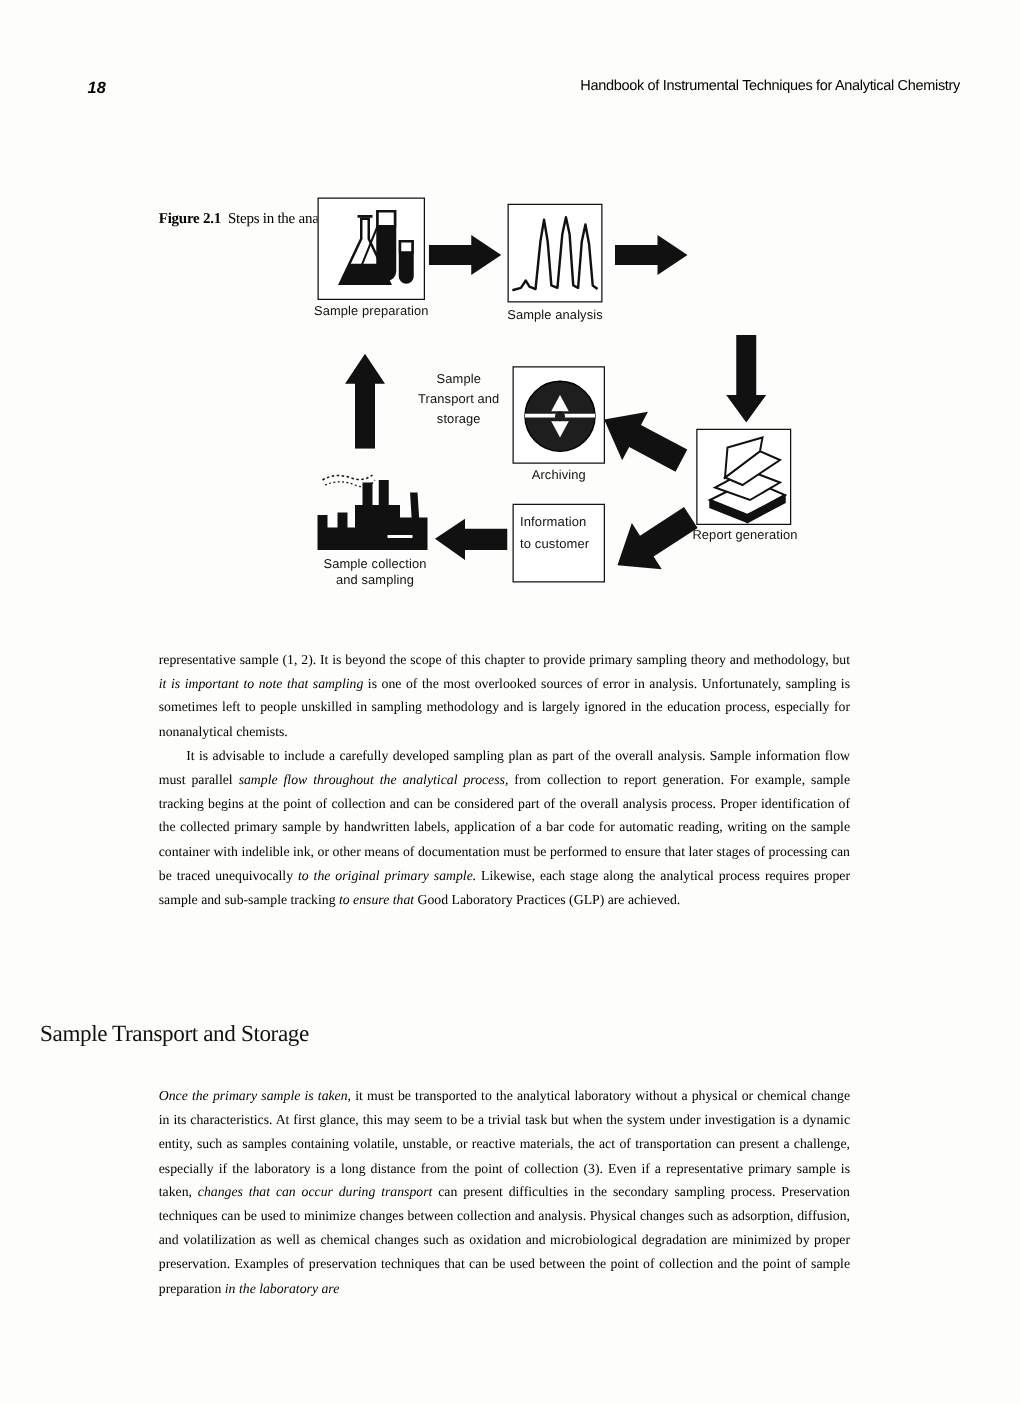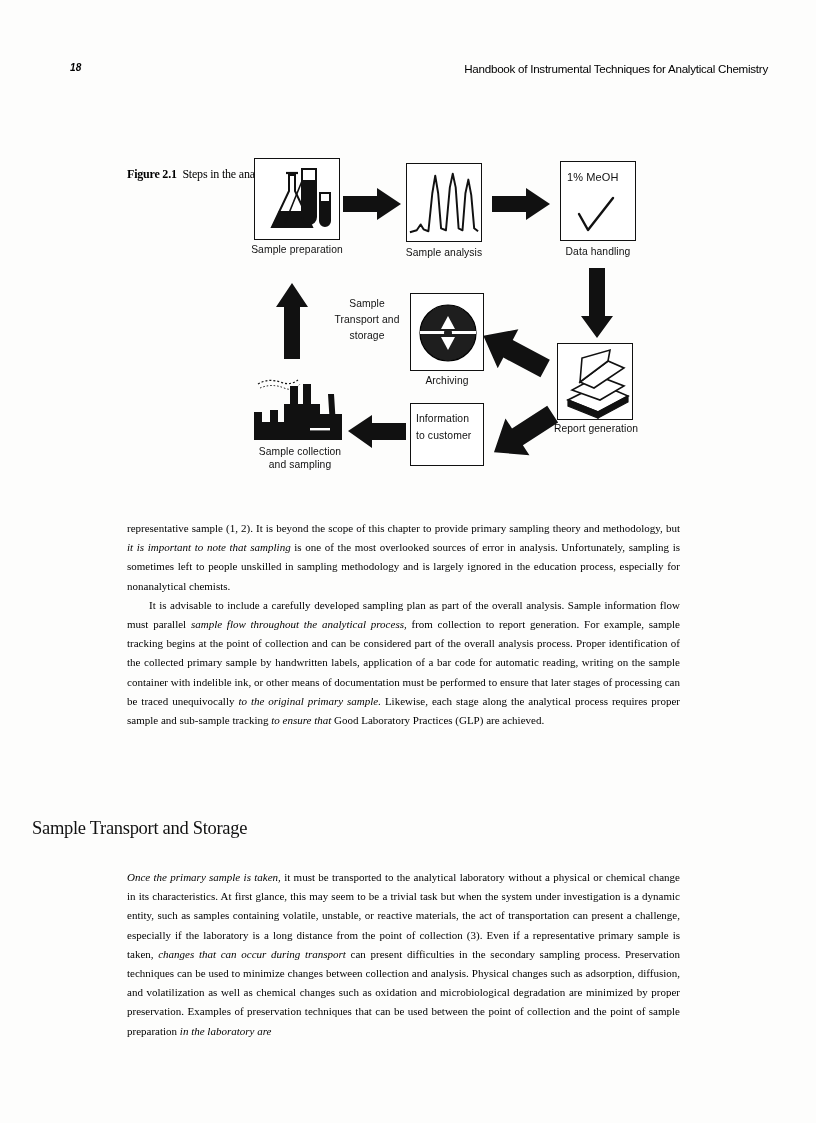--- a/index.html
+++ b/index.html
@@ -29,21 +29,21 @@
     right: 48px;
     height: 18px;
   }
   .folio {
     position: absolute;
     left: 0;
     top: 0;
     font-family: "Liberation Sans", sans-serif;
     font-weight: bold;
     font-style: italic;
-    font-size: 10px;
+    font-size: 13px;
     letter-spacing: 0.2px;
   }
   .book-title {
     position: absolute;
     right: 0;
     top: 0;
     font-family: "Liberation Sans", sans-serif;
     font-size: 11.6px;
     letter-spacing: -0.25px;
     white-space: nowrap;
@@ -175,31 +175,20 @@
       </div>
       <div class="lbl" style="left:-22px; top:84px; width:120px;">Sample analysis</div>
     </div>
 
     <div class="arrow" style="left:262px; top:38px;">
       <svg width="60" height="32" viewBox="0 0 60 32">
         <path d="M0 8 L34 8 L34 0 L58 16 L34 32 L34 24 L0 24 Z" fill="#111"></path>
       </svg>
     </div>
 
-    <div class="node" style="left:330px; top:11px; width:76px; height:80px;">
-      <div class="box" style="width:76px;height:80px;">
-        <div class="lbl" style="left:6px; top:9px; width:64px; font-size:11px; text-align:left;">1% MeOH</div>
-        <span>
-        <svg width="76" height="46" viewBox="0 0 76 46" style="position:absolute;left:0;top:30px;">
-          <path d="M18 22 L27 38 L52 6" fill="none" stroke="#111" stroke-width="2.4" stroke-linecap="round" stroke-linejoin="round"></path>
-        </svg>
-        </span>
-      </div>
-      <div class="lbl" style="left:-17px; top:85px; width:110px;">Data handling</div>
-    </div>
 
     <div class="arrow" style="left:350px; top:118px;">
       <svg width="34" height="72" viewBox="0 0 34 72">
         <path d="M9 0 L25 0 L25 48 L33 48 L17 70 L1 48 L9 48 Z" fill="#111"></path>
       </svg>
     </div>
 
     <div class="node" style="left:327px; top:193px; width:76px; height:86px;">
       <div class="box" style="width:76px;height:77px;">
         <span>

